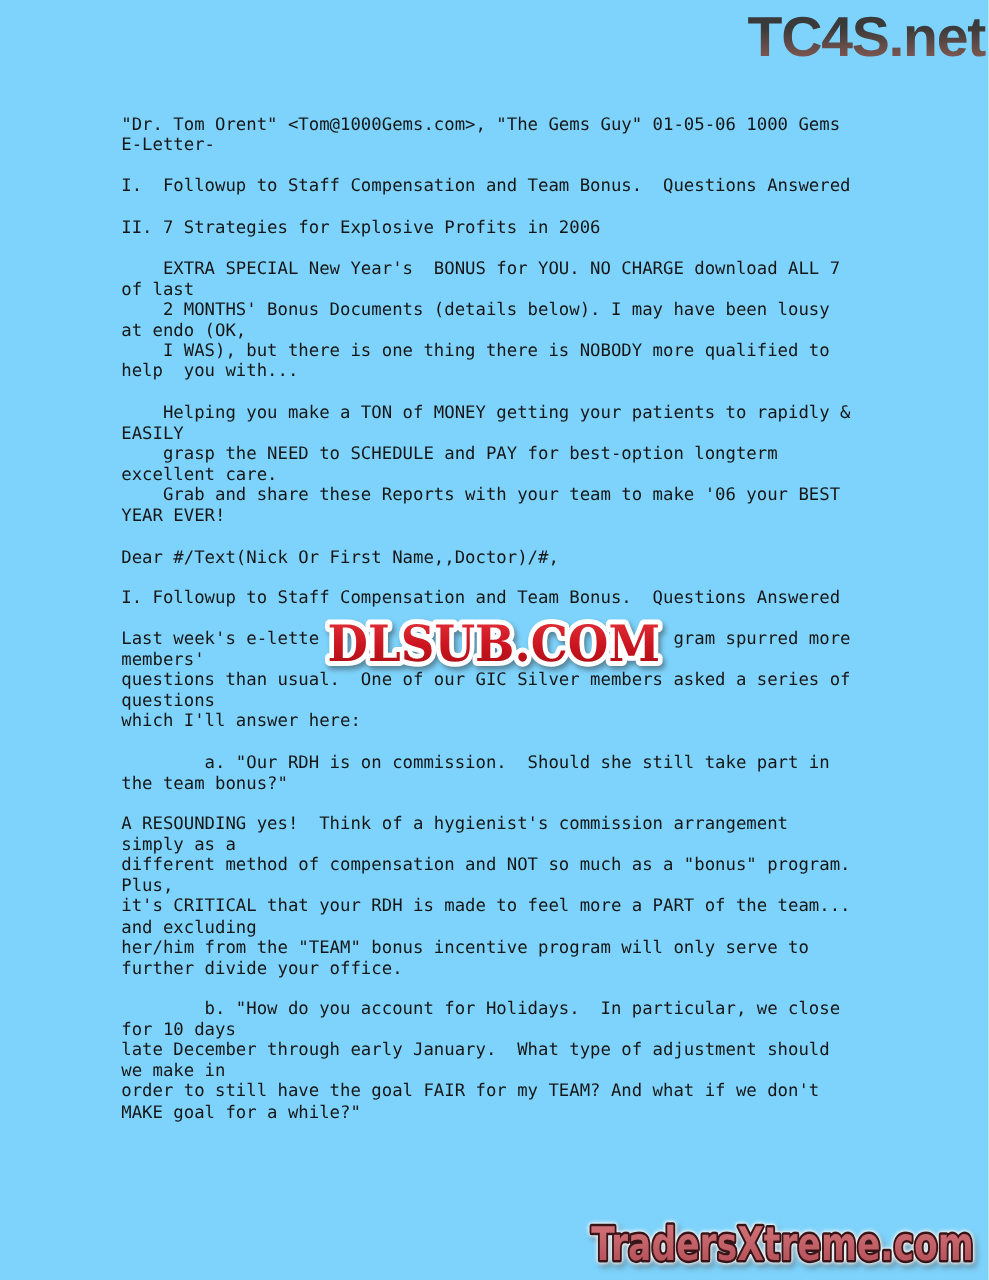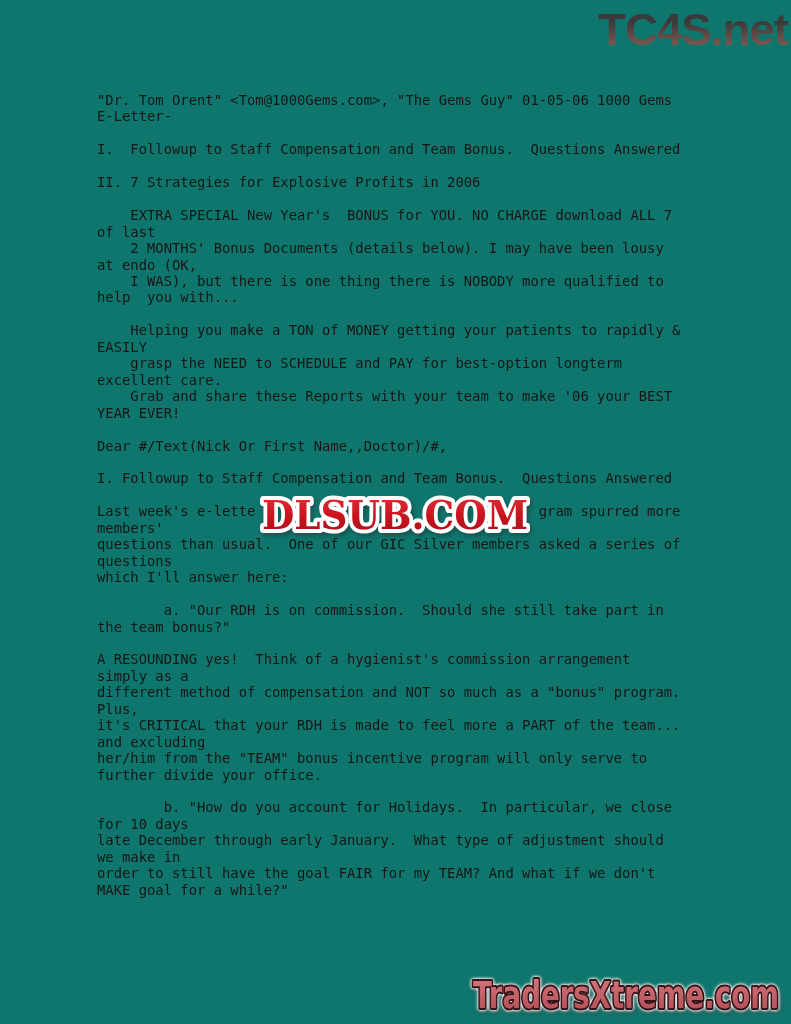--- a/index.html
+++ b/index.html
@@ -1,20 +1,20 @@
 <!DOCTYPE html>
 <html><head>
 <meta charset="utf-8">
 <style>
   html, body { margin: 0; padding: 0; background: #ffffff; }
   .page {
     position: relative;
     width: 791px;
     height: 1024px;
-    background: #0f766e;
+    background: #7dd3fc;
     overflow: hidden;
     font-family: "DejaVu Sans Mono", monospace;
     text-decoration: underline;
   }
   .letter-body {
     position: absolute;
     left: 97px;
     top: 92px;
     margin: 0;
     font-family: "DejaVu Sans Mono", monospace;

